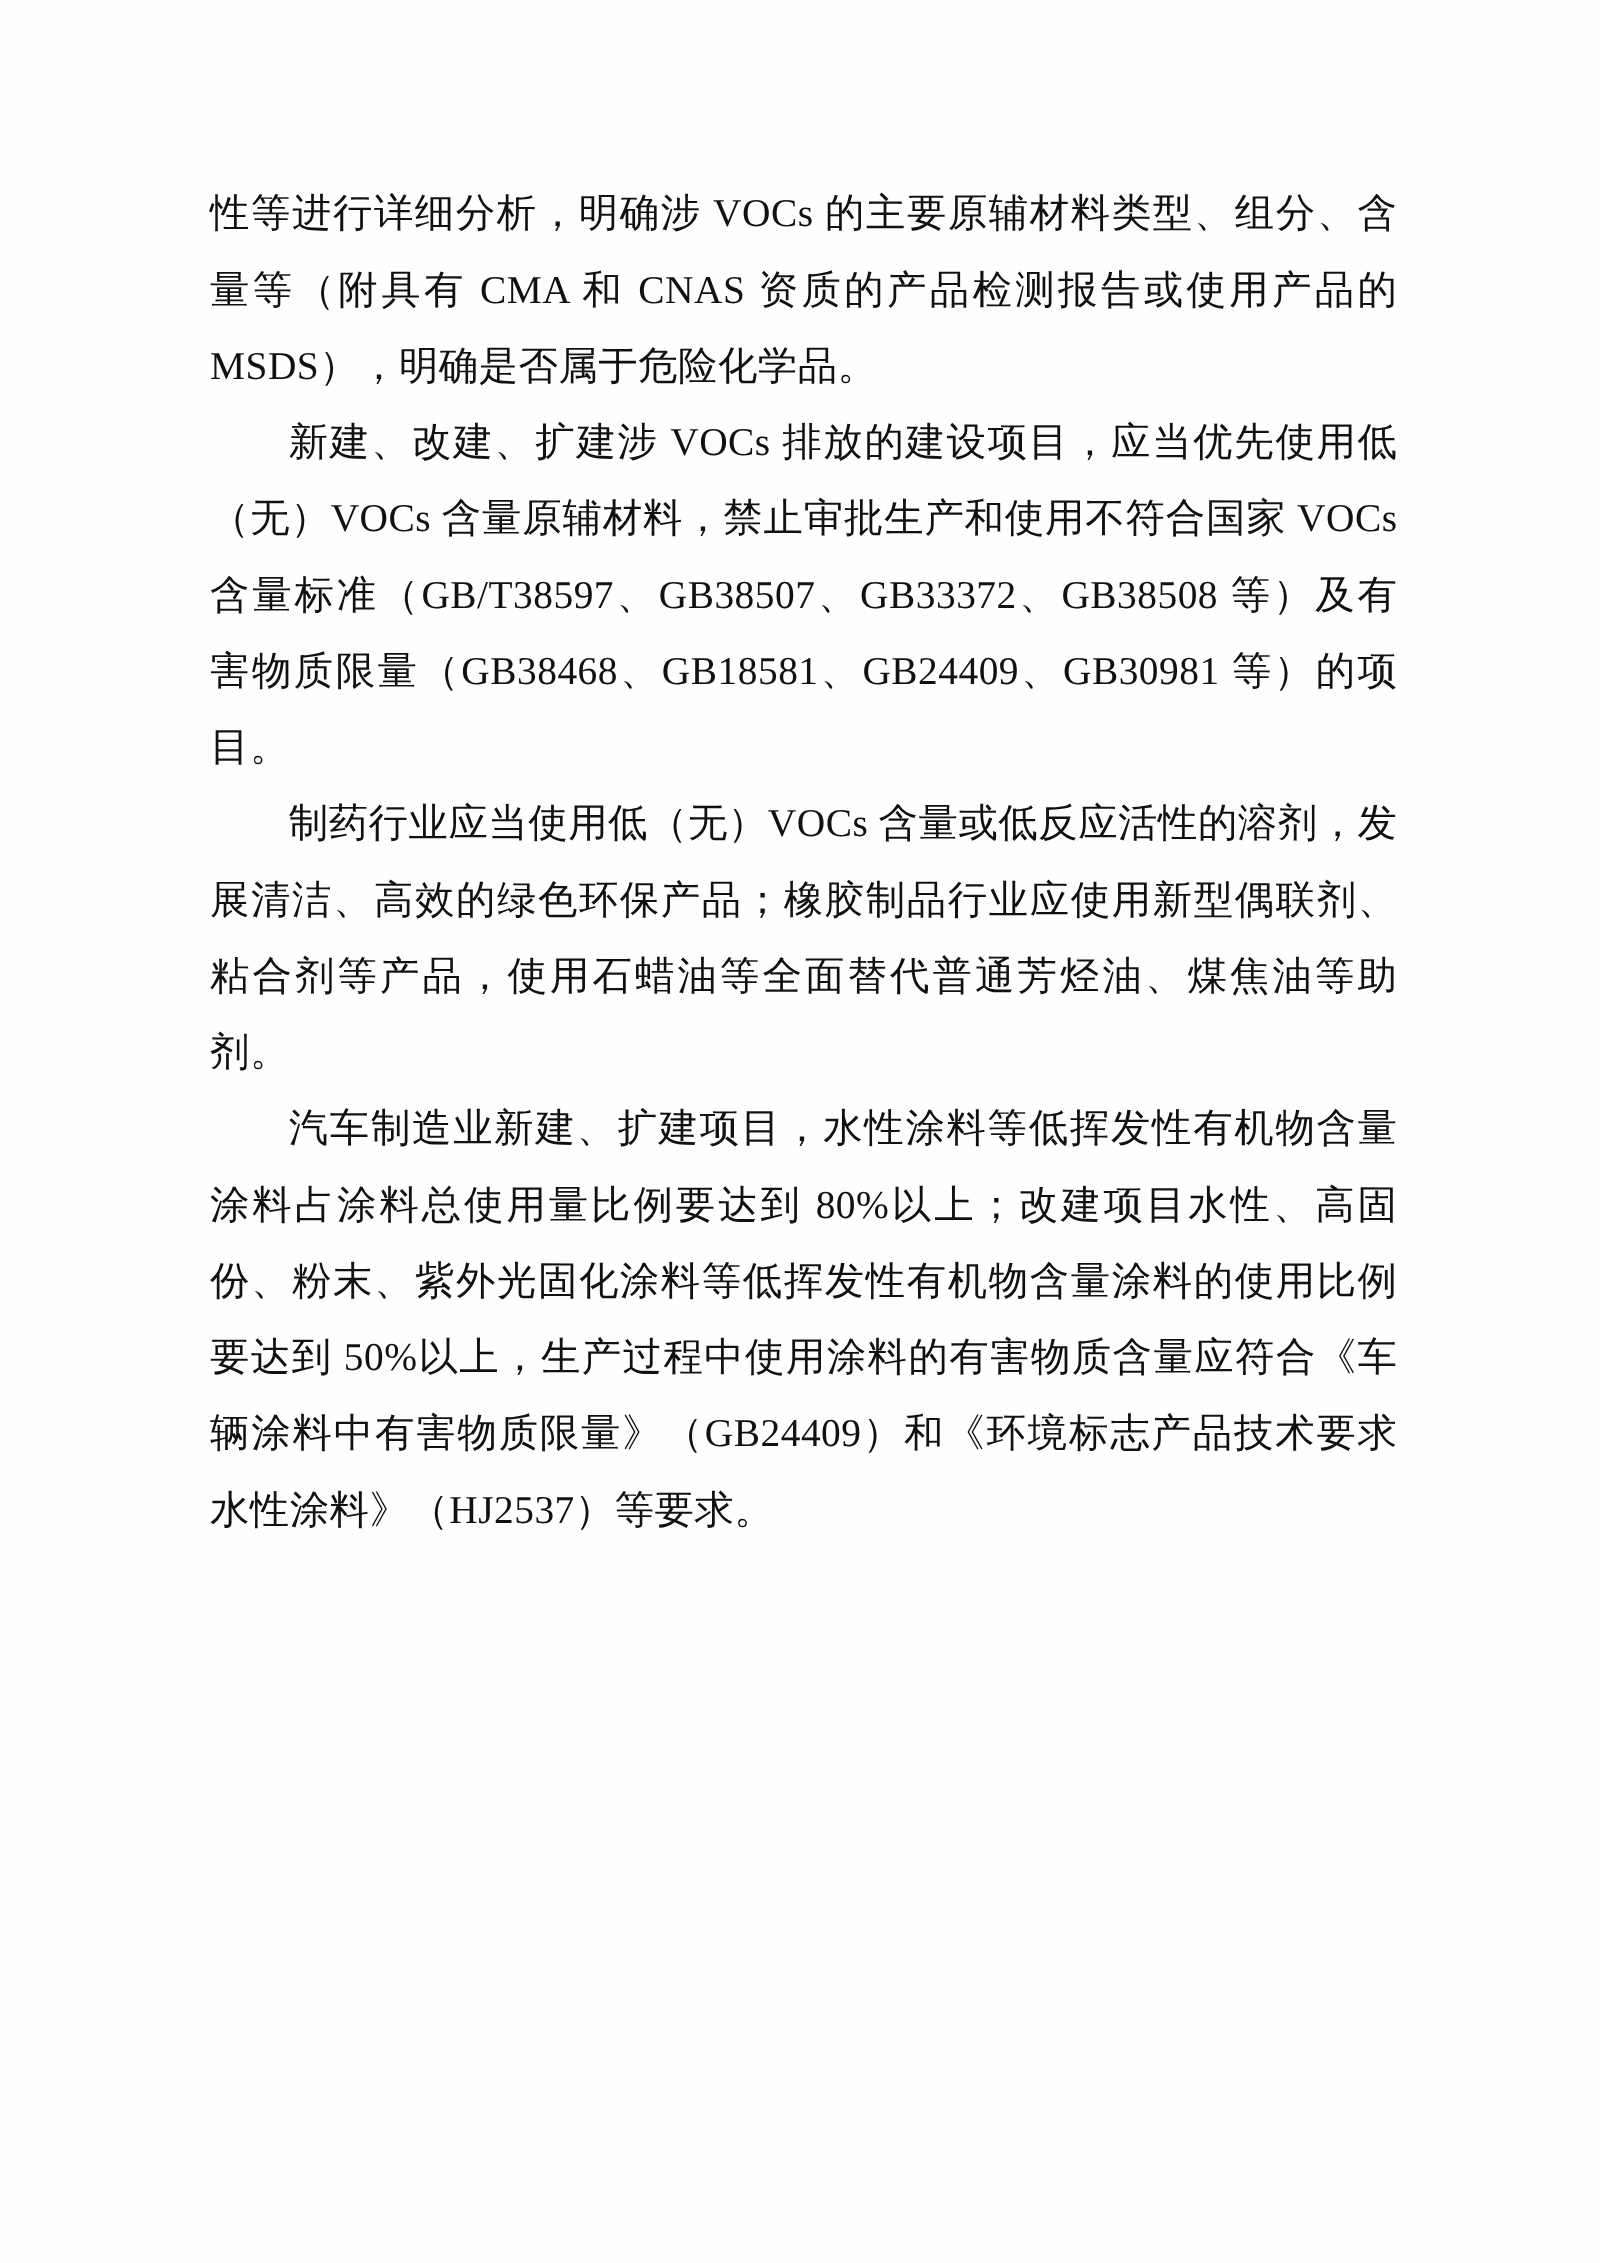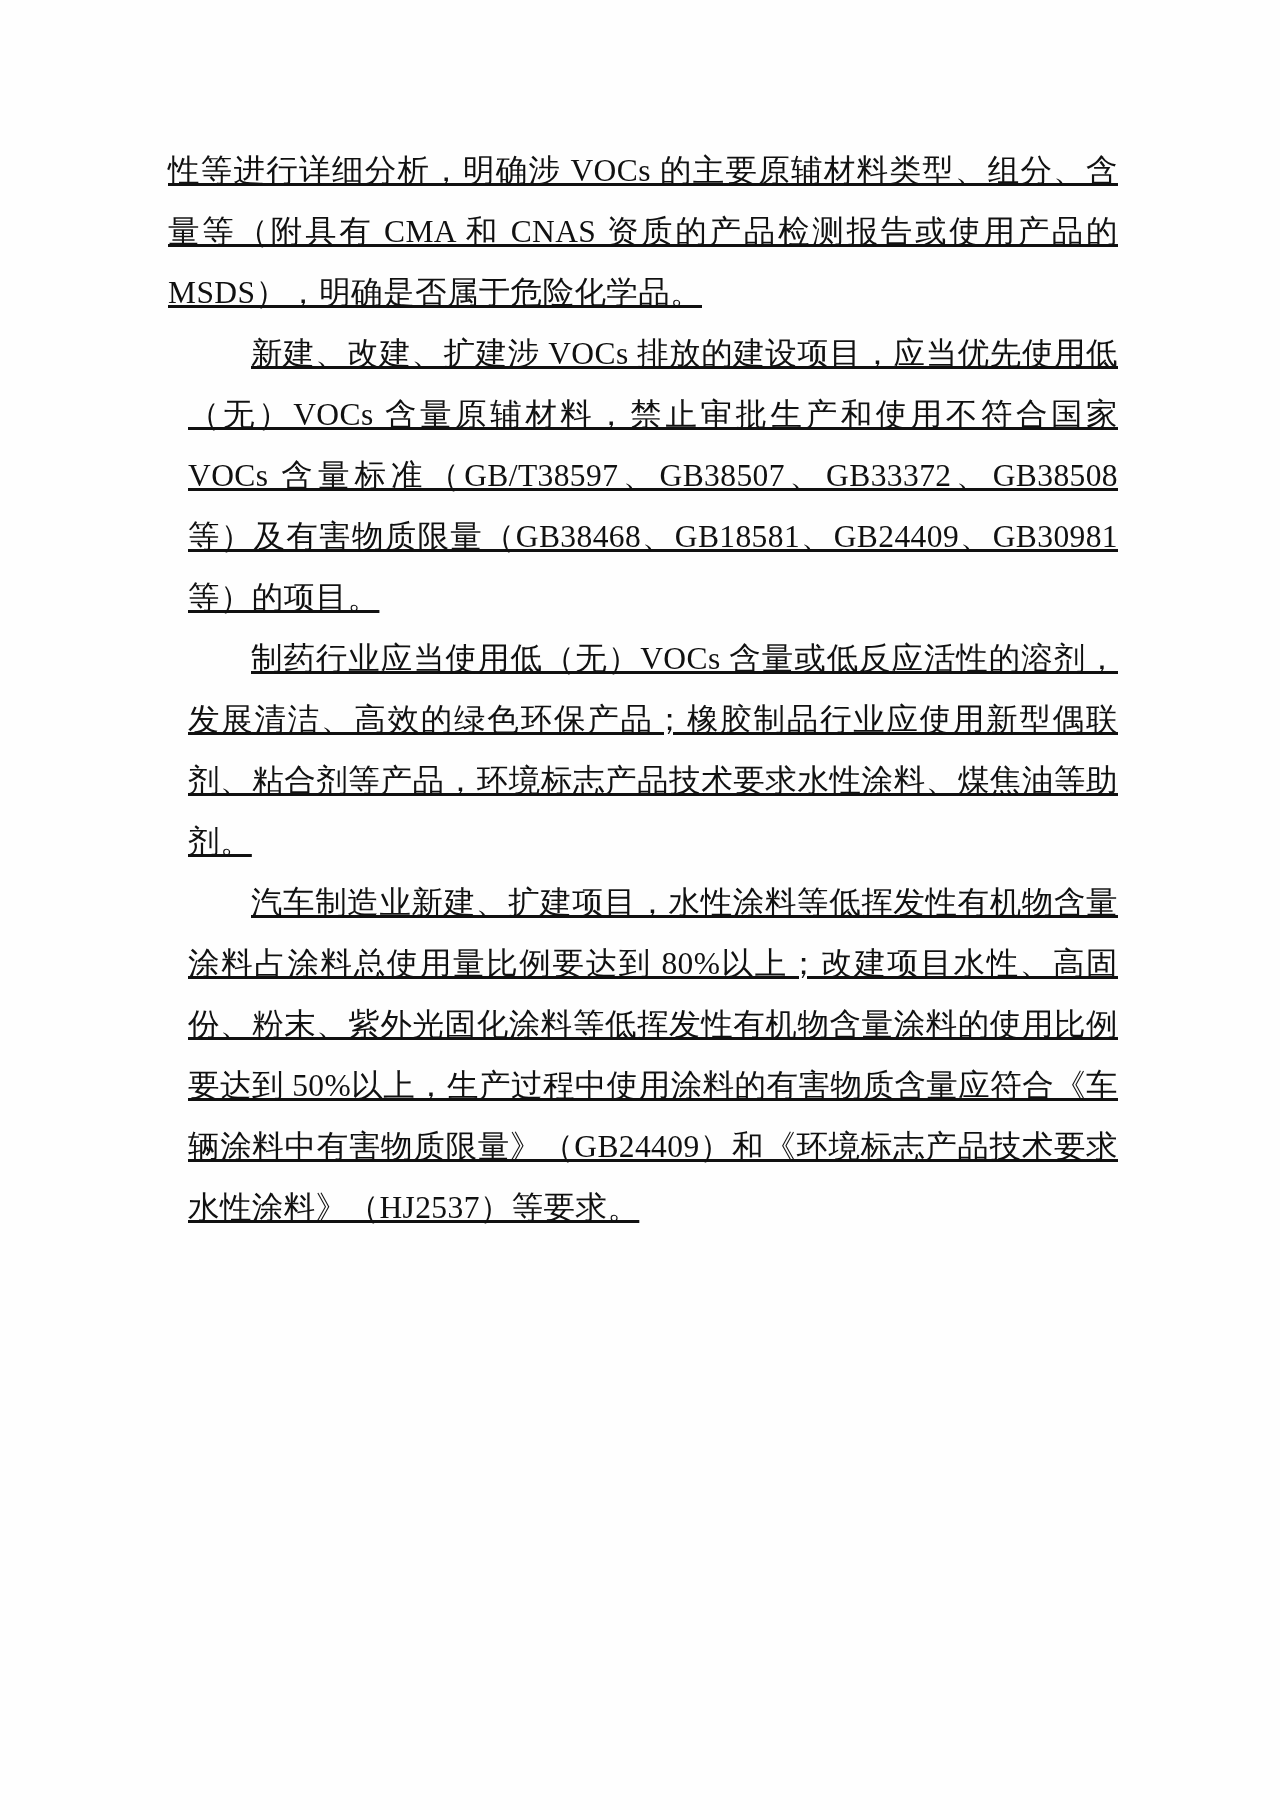--- a/index.html
+++ b/index.html
@@ -26,43 +26,41 @@
   }
   .para {
     font-size: 31.5px;
     line-height: 61px;
     text-align: justify;
     text-justify: inter-ideograph;
     letter-spacing: 0.4px;
     margin: 0;
     font-family: "Liberation Serif", "DejaVu Serif", serif;
     color: #111111;
-    text-decoration: underline;
   }
   .para + .para {
     margin-top: 0;
-    margin-left: 20px;
   }
   .indent {
     text-indent: 63px;
   }
   .hl-red {
     color: #c00000;
   }
 </style>
 </head>
 <body>
 
 <div class="page">
   <div class="doc-body">
 
     <p class="para">性等进行详细分析，明确涉 VOCs 的主要原辅材料类型、组分、含量等（附具有 CMA 和 CNAS 资质的产品检测报告或使用产品的 MSDS），明确是否属于危险化学品。</p>
 
     <p class="para indent">新建、改建、扩建涉 VOCs 排放的建设项目，应当优先使用低（无）VOCs 含量原辅材料，禁止审批生产和使用不符合国家 VOCs 含量标准（GB/T38597、GB38507、GB33372、GB38508 等）及有害物质限量（GB38468、GB18581、GB24409、GB30981 等）的项目。</p>
 
-    <p class="para indent">制药行业应当使用低（无）VOCs 含量或低反应活性的溶剂，发展清洁、高效的绿色环保产品；橡胶制品行业应使用新型偶联剂、粘合剂等产品，环境标志产品技术要求水性涂料、煤焦油等助剂。</p>
+    <p class="para indent">制药行业应当使用低（无）VOCs 含量或低反应活性的溶剂，发展清洁、高效的绿色环保产品；橡胶制品行业应使用新型偶联剂、粘合剂等产品，使用石蜡油等全面替代普通芳烃油、煤焦油等助剂。</p>
 
     <p class="para indent">汽车制造业新建、扩建项目，水性涂料等低挥发性有机物含量涂料占涂料总使用量比例要达到 80%以上；改建项目水性、高固份、粉末、紫外光固化涂料等低挥发性有机物含量涂料的使用比例要达到 50%以上，生产过程中使用涂料的有害物质含量应符合《车辆涂料中有害物质限量》（GB24409）和《环境标志产品技术要求水性涂料》（HJ2537）等要求。</p>
 
 
 
   </div>
 </div>
 
 </body></html>

